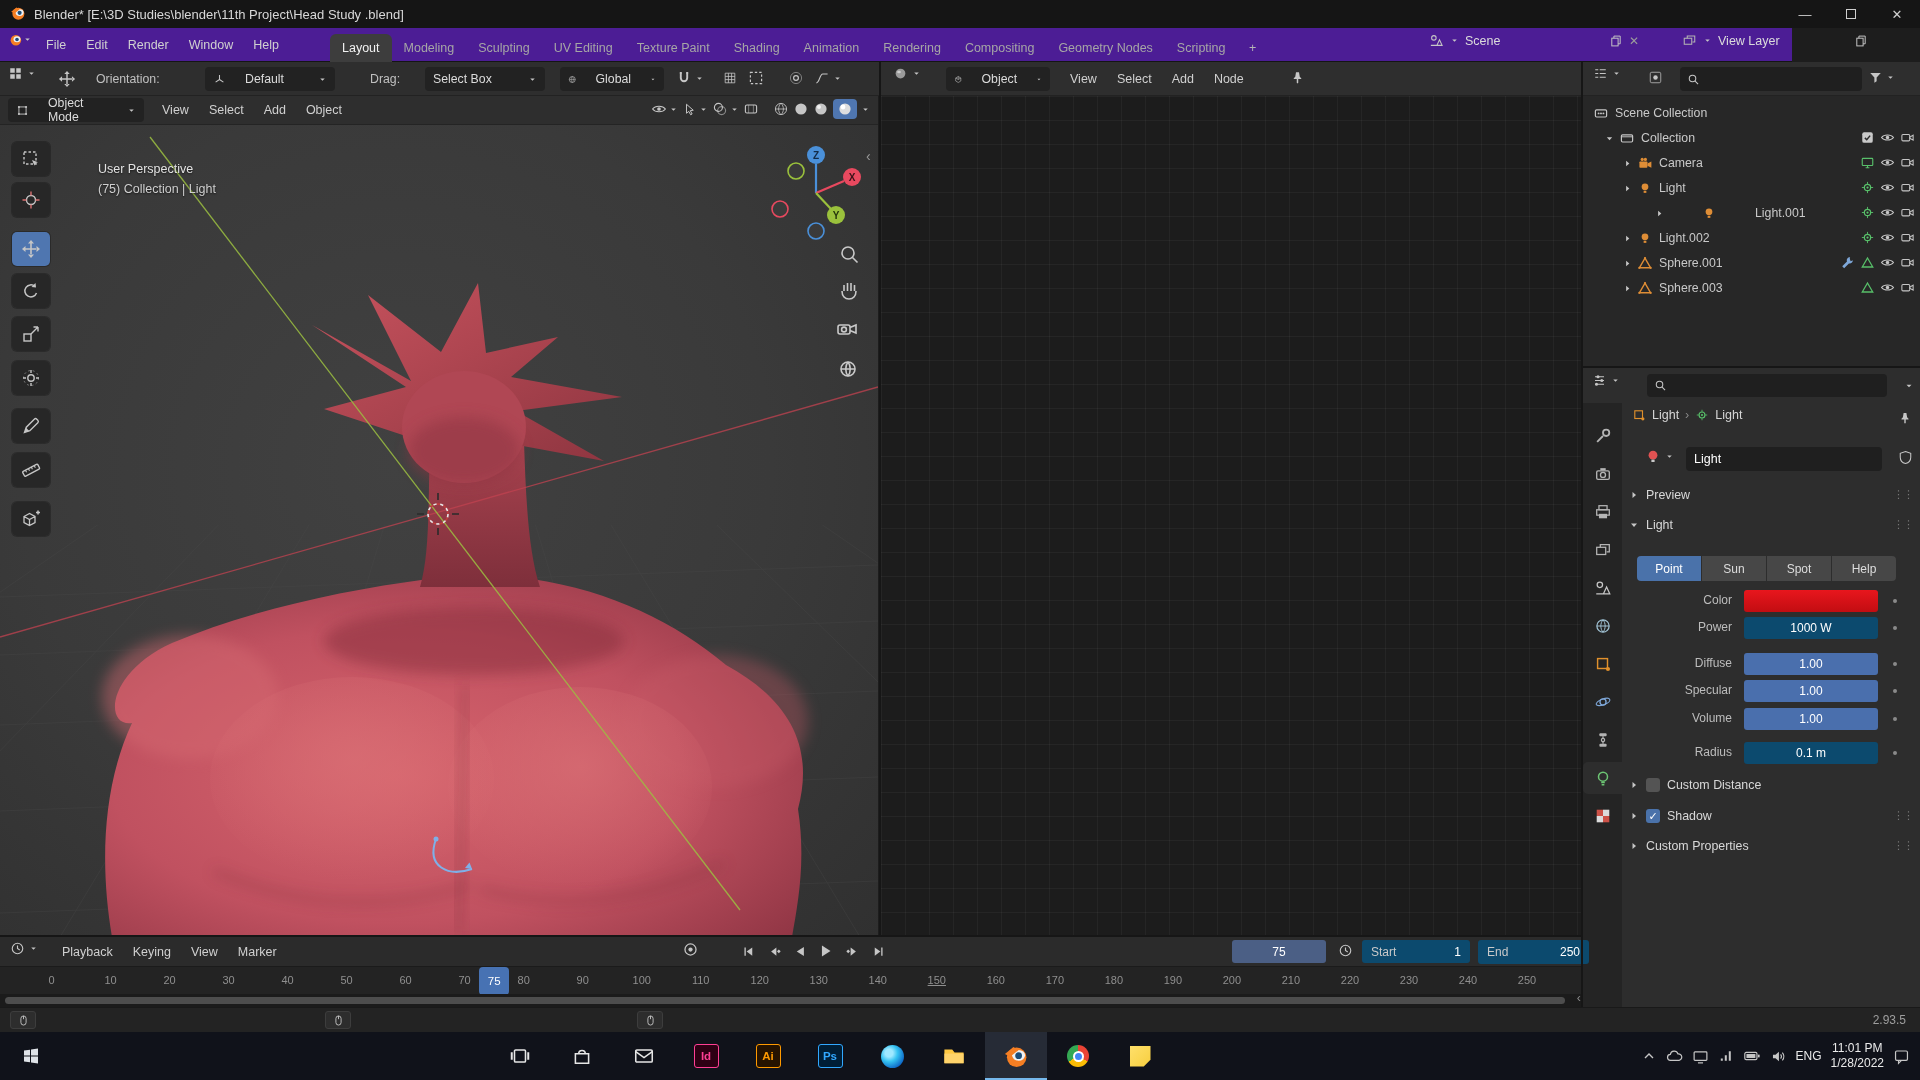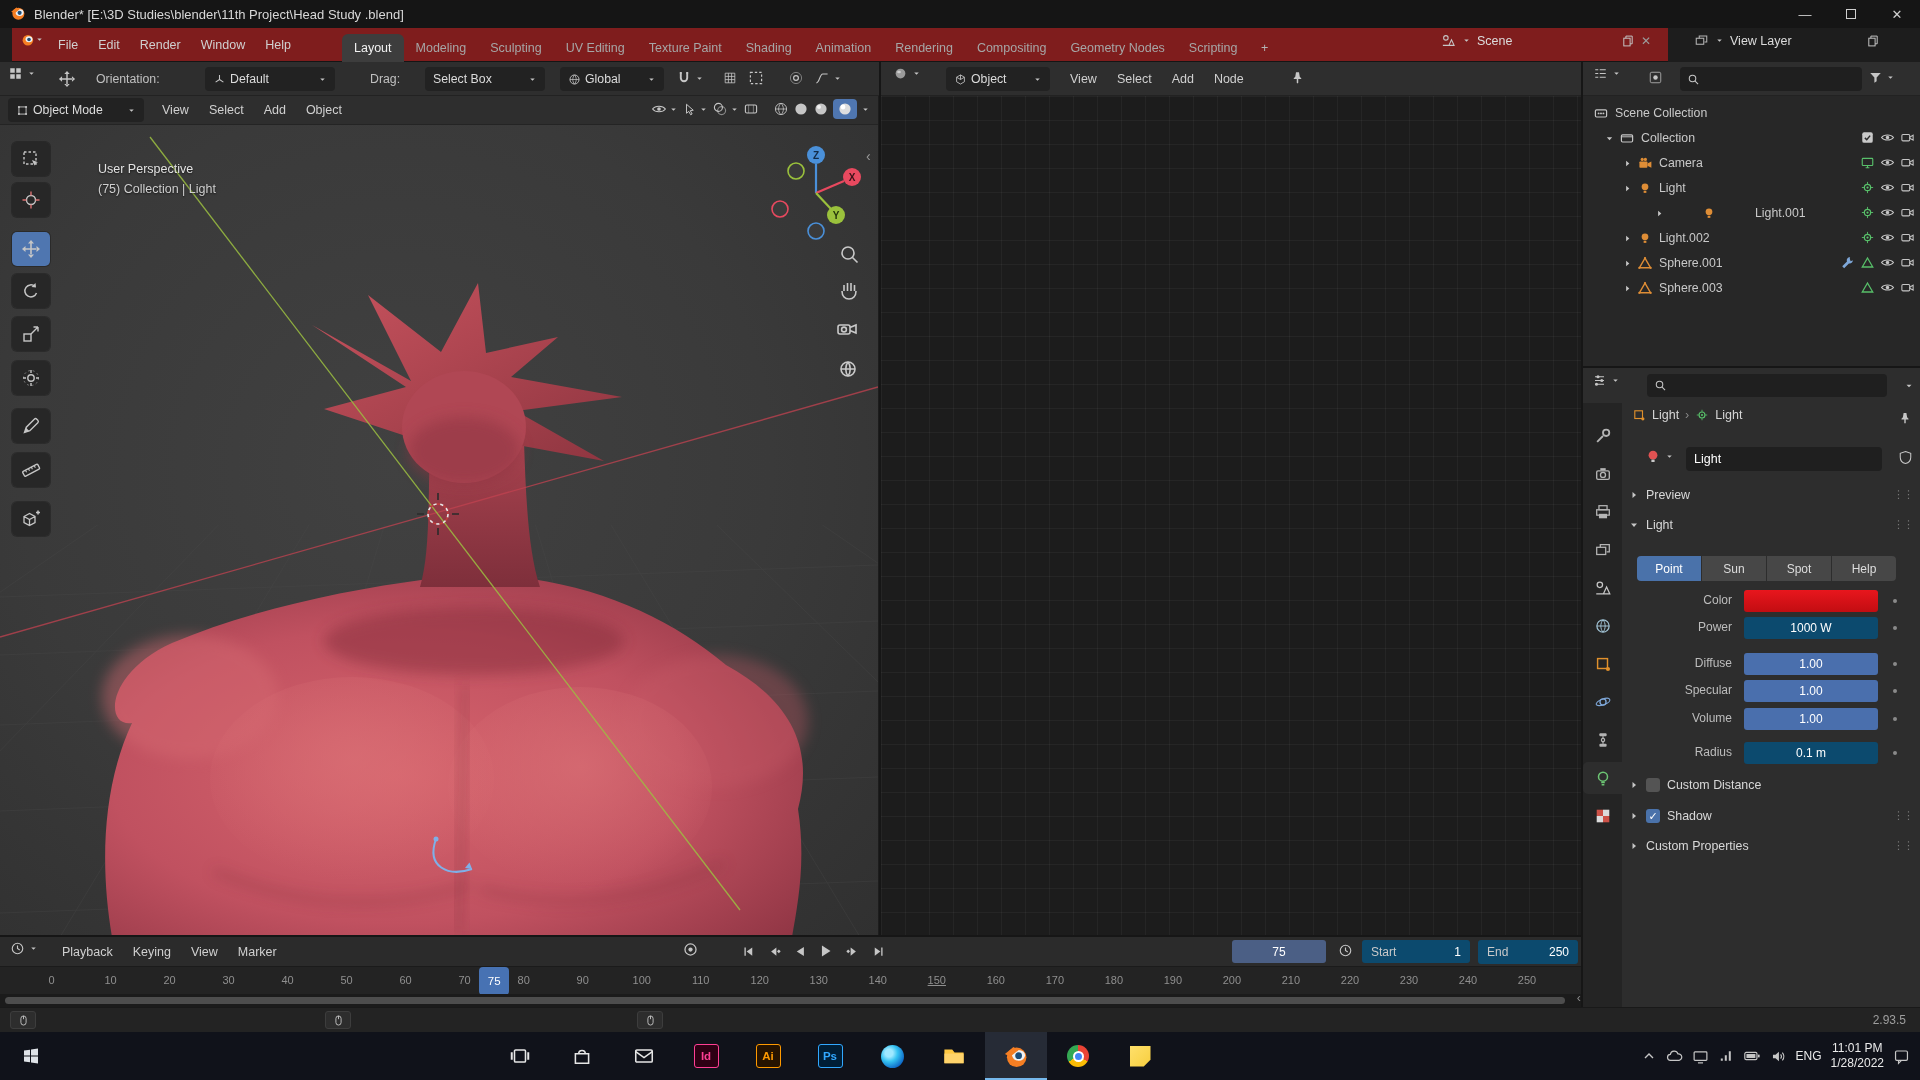--- a/index.html
+++ b/index.html
@@ -5,28 +5,28 @@
   *{margin:0;padding:0;box-sizing:border-box}
   body{background:#000;font-family:"Liberation Sans",sans-serif;-webkit-font-smoothing:antialiased}
   #root{position:relative;width:1920px;height:1080px;background:#1d1d1d;overflow:hidden;color:#d4d4d4;font-size:12.5px}
   .ab{position:absolute}
   .fx{display:flex;align-items:center}
   .ic{display:inline-block;vertical-align:middle;color:#c6c6c6}
   
   #titlebar{left:0;top:0;width:1920px;height:28px;background:#151515;display:flex;align-items:center;color:#d8d8d8;font-size:13px}
   .winbtn{width:46px;height:28px;display:flex;align-items:center;justify-content:center;color:#cfcfcf;font-size:13px}
   
-  #menubar{left:12px;top:28px;width:1656px;height:34px;background:#7f1d1d;border-bottom:1px solid #151515}
+  #menubar{left:0;top:28px;width:1792px;height:34px;background:#4c1d95;border-bottom:1px solid #151515}
   .mn{padding:0 10px;height:26px;display:flex;align-items:center;color:#d0d0d0}
   .tab{padding:0 12px;height:28px;display:flex;align-items:center;color:#a6a6a6;border-radius:6px 6px 0 0;font-size:12.5px}
   .tab.on{background:#3d3d3d;color:#f2f2f2}
   
   #toprow{left:0;top:62px;width:1920px;height:34px;background:#2e2e2e;border-bottom:1px solid #222}
   #vph{left:0;top:96px;width:878px;height:29px;background:#2e2e2e;border-bottom:1px solid #242424}
-  .dd{background:#222;border-radius:4px;height:24px;display:inline-flex;align-items:center;gap:4px;padding:0 8px;color:#dcdcdc;font-size:12.3px}
+  .dd{background:#222;border-radius:4px;height:24px;display:inline-flex;align-items:center;gap:19px;padding:0 8px;color:#dcdcdc;font-size:12.3px}
   .lb{color:#c0c0c0;font-size:12.3px}
   
   #vp{left:0;top:125px;width:878px;height:812px;background:radial-gradient(ellipse at 45% 42%,#414141 0%,#3a3a3a 55%,#303030 100%);overflow:hidden}
   .ovl{position:absolute;color:#e2e2e2;font-size:12.5px;text-shadow:0 1px 2px rgba(0,0,0,.6)}
   .tool{position:absolute;left:12px;width:38px;height:34px;background:rgba(38,38,38,.92);display:flex;align-items:center;justify-content:center;border-radius:5px;box-shadow:0 0 0 1px rgba(0,0,0,.25)}
   .tool.on{background:#4f76b0}
   
   #shader{left:881px;top:96px;width:702px;height:841px;background-color:#1c1c1c;background-image:linear-gradient(rgba(255,255,255,.04) 1px,transparent 1px),linear-gradient(90deg,rgba(255,255,255,.04) 1px,transparent 1px);background-size:24px 24px}
   
   #outliner{left:1583px;top:96px;width:337px;height:270px;background:#272727}
@@ -974,21 +974,21 @@
         <span>75</span>
       </div>
     <span class="ab" style="left:1338px;top:6px"><svg class="ic" style="width:15px;height:15px" viewBox="0 0 20 20">
           <circle cx="10" cy="10" r="7" fill="none" stroke="currentColor" stroke-width="1.5"></circle>
           <path d="M10 6v4l3 2" fill="none" stroke="currentColor" stroke-width="1.5"></path>
         </svg></span>
     <div class="field" style="left:1362px;top:3px;width:108px;height:23px;justify-content:space-between;padding:0 9px">
         <span style="color:#c9c9c9">Start</span>
         <span>1</span>
       </div>
-    <div class="field" style="left:1478px;top:3px;width:100px;height:23px;justify-content:space-between;padding:12px 9px">
+    <div class="field" style="left:1478px;top:3px;width:111px;height:23px;justify-content:space-between;padding:12px 9px">
         <span style="color:#c9c9c9">End</span>
         <span>250</span>
       </div>
     <div id="ruler">
         <div class="tick" style="left: 51.5px;">0</div>
         <div class="tick" style="left: 110.52px;">10</div>
         <div class="tick" style="left: 169.54px;">20</div>
         <div class="tick" style="left: 228.56px;">30</div>
         <div class="tick" style="left: 287.58px;">40</div>
         <div class="tick" style="left: 346.6px;">50</div>

